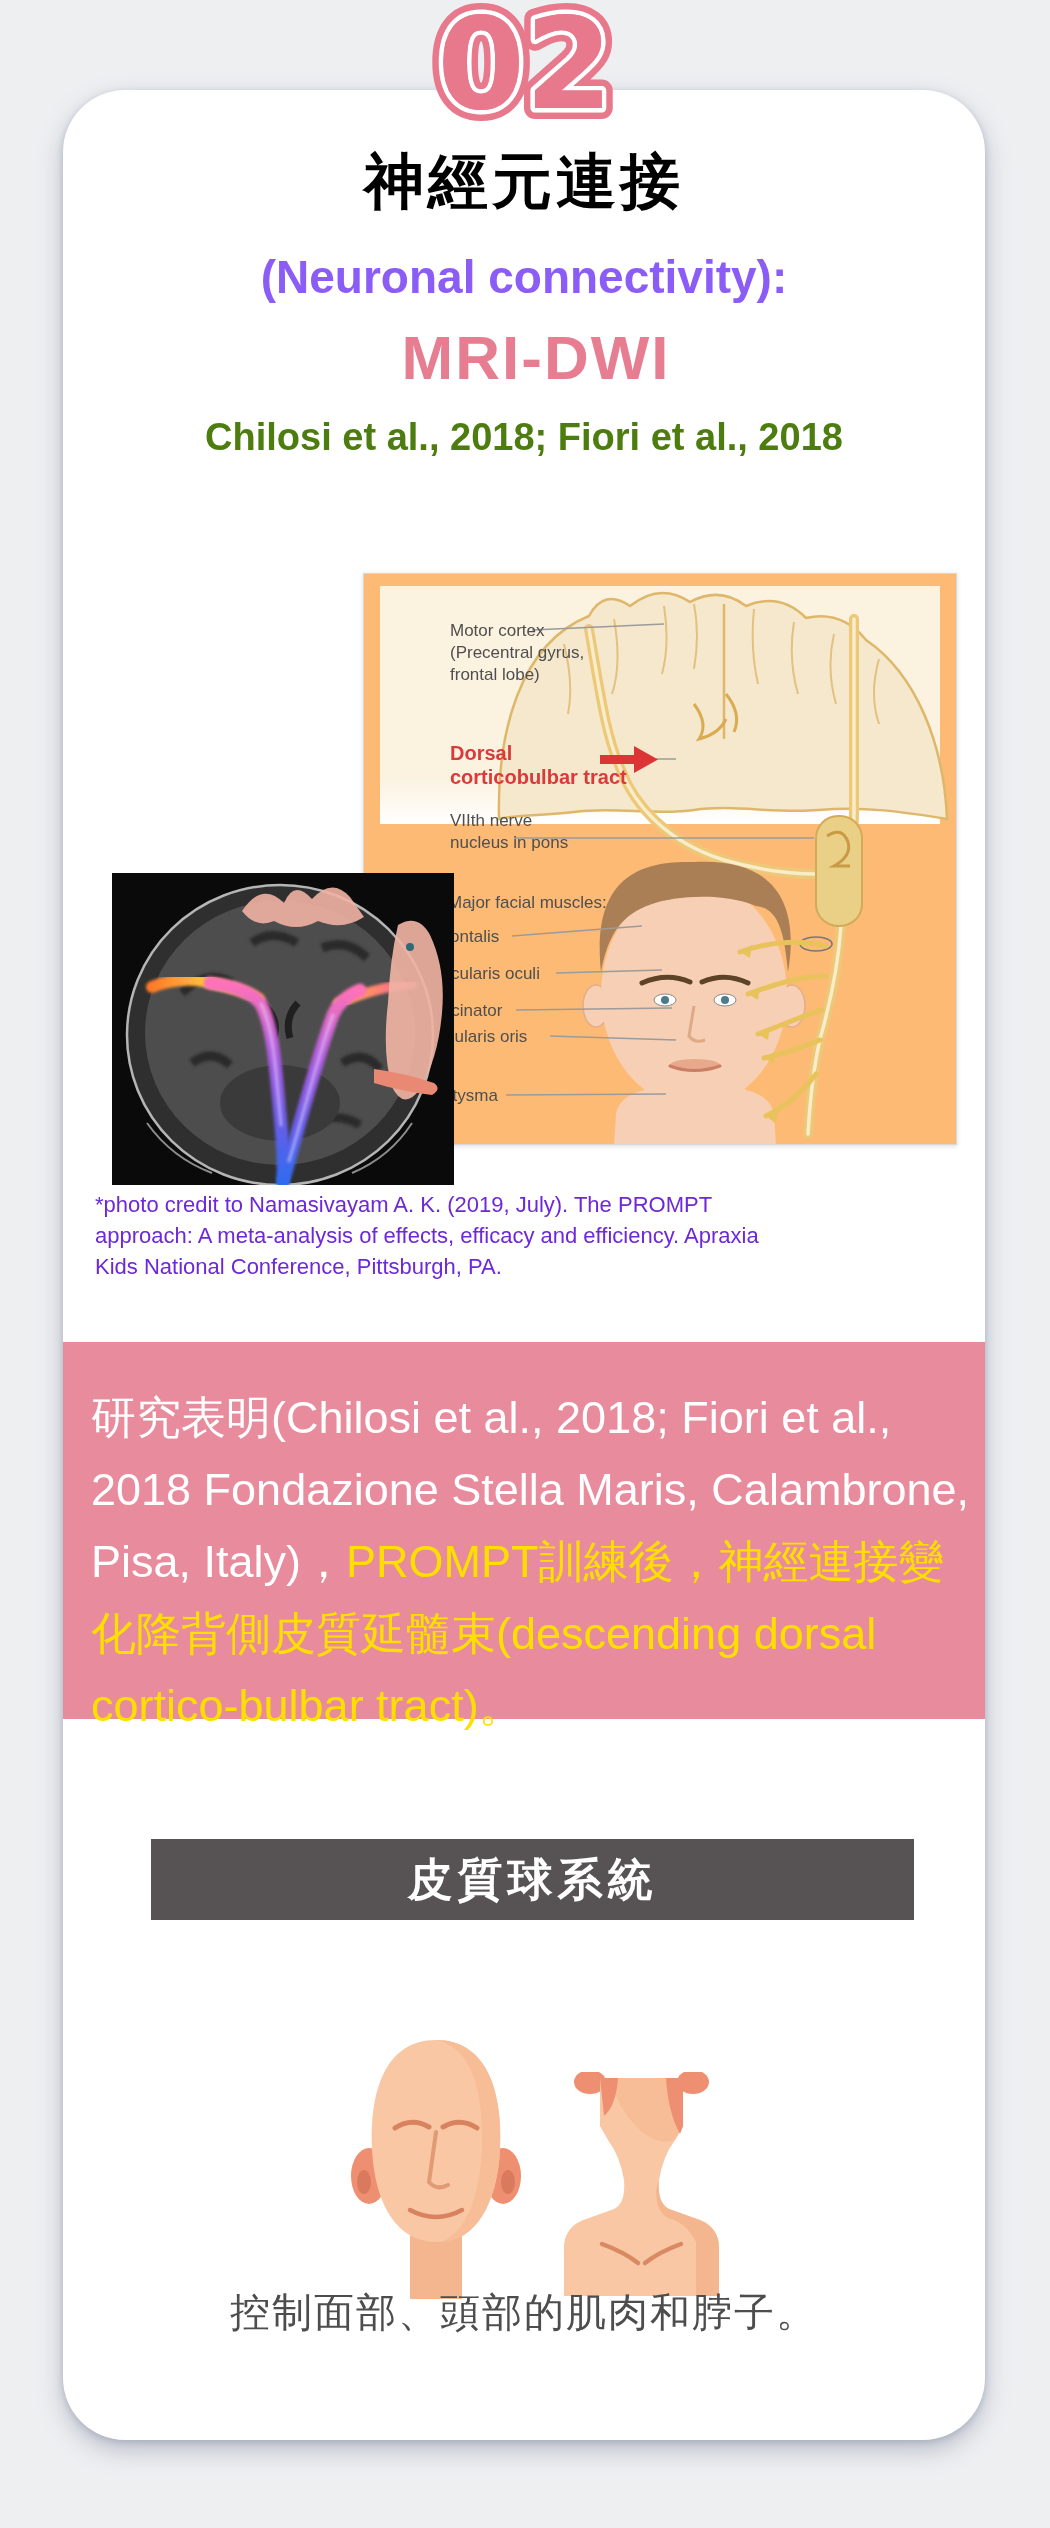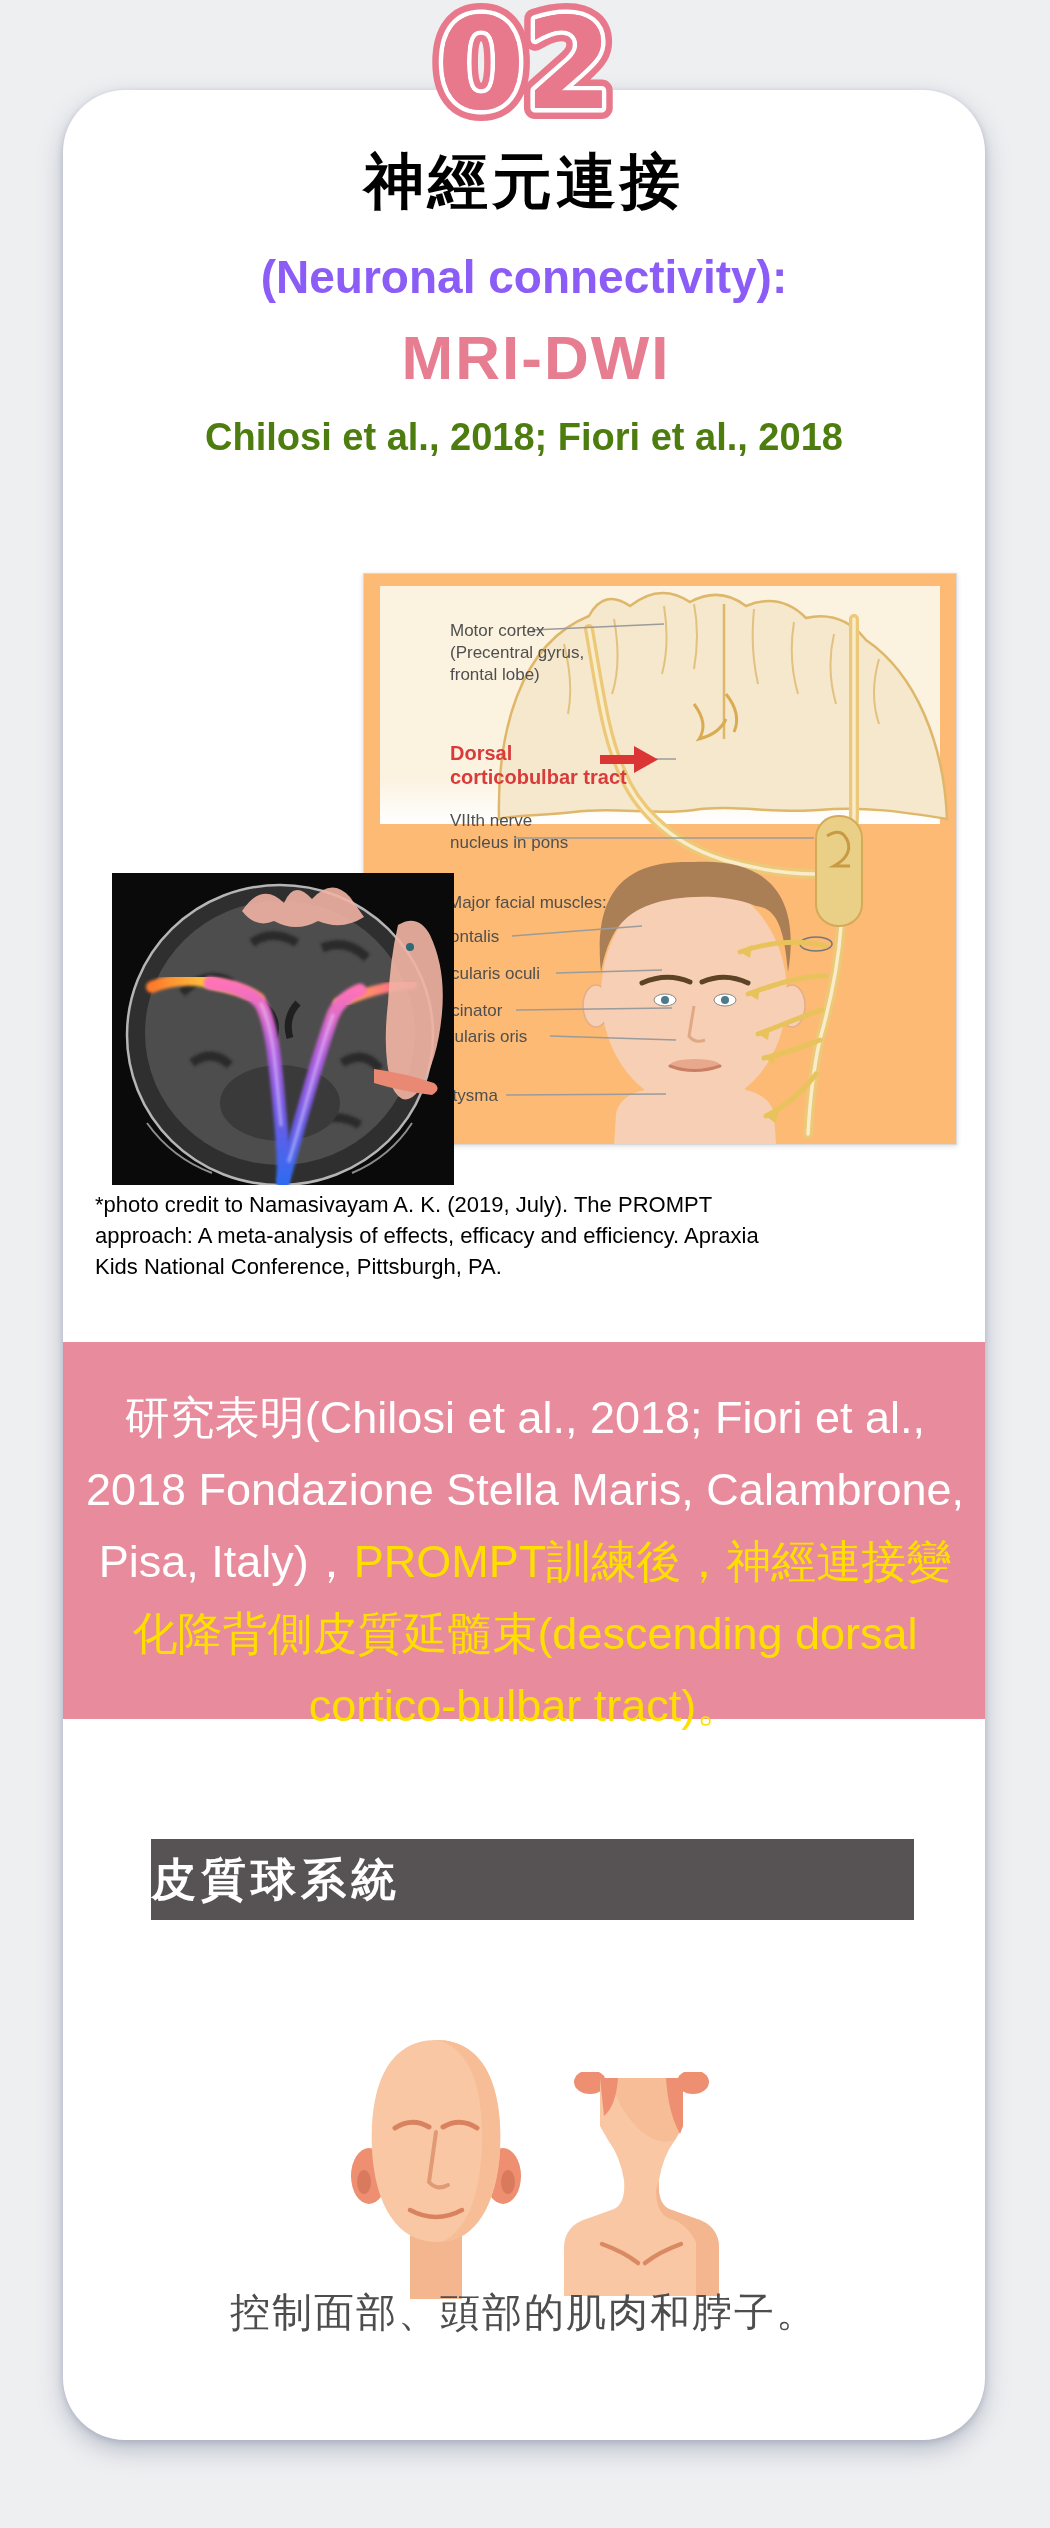--- a/index.html
+++ b/index.html
@@ -28,32 +28,32 @@
   .diagram-box{
     position:absolute;left:300px;top:483px;width:592px;height:570px;
     background:#fdba74;border:1px solid #d8d8d8;box-shadow:0 1px 5px rgba(0,0,0,.15);
   }
   .mri{
     position:absolute;left:49px;top:783px;width:342px;height:312px;z-index:3;
     background:#0a0a0a;
   }
   .photo-credit{
     position:absolute;left:32px;top:1100px;width:682px;margin:0;
-    font-size:22px;line-height:1.4;color:#000000;
+    font-size:22px;line-height:1.4;color:#6d28d9;
   }
   .findings{
     position:absolute;left:0;top:1252px;width:922px;height:377px;
-    background:#e88b9c;box-sizing:border-box;padding:40px 16px 0 18px;text-align:center;
+    background:#e88b9c;box-sizing:border-box;padding:40px 16px 0 28px;
   }
   .findings p{margin:0;font-size:45px;line-height:1.6;font-weight:400;}
   .findings .white{color:#ffffff;}
   .findings .yellow{color:#ffdf00;}
   .gray-bar{
     position:absolute;left:88px;top:1749px;width:763px;height:81px;
-    background:#575254;display:flex;align-items:center;justify-content:flex-start;
+    background:#575254;display:flex;align-items:center;justify-content:center;
   }
   .gray-bar span{color:#ffffff;font-size:45px;font-weight:bold;letter-spacing:5px;}
   .icon-head{position:absolute;left:287px;top:1944px;width:172px;height:265px;}
   .icon-neck{position:absolute;left:493px;top:1982px;width:171px;height:224px;}
   .caption{
     top:2195px;font-size:40px;color:#4d4d4d;letter-spacing:2px;font-weight:400;
   }
   .dlabel{font-size:17px;fill:#4f4f4f;}
   .dlabel-red{font-size:20px;font-weight:bold;fill:#d93b3b;}
 </style>

